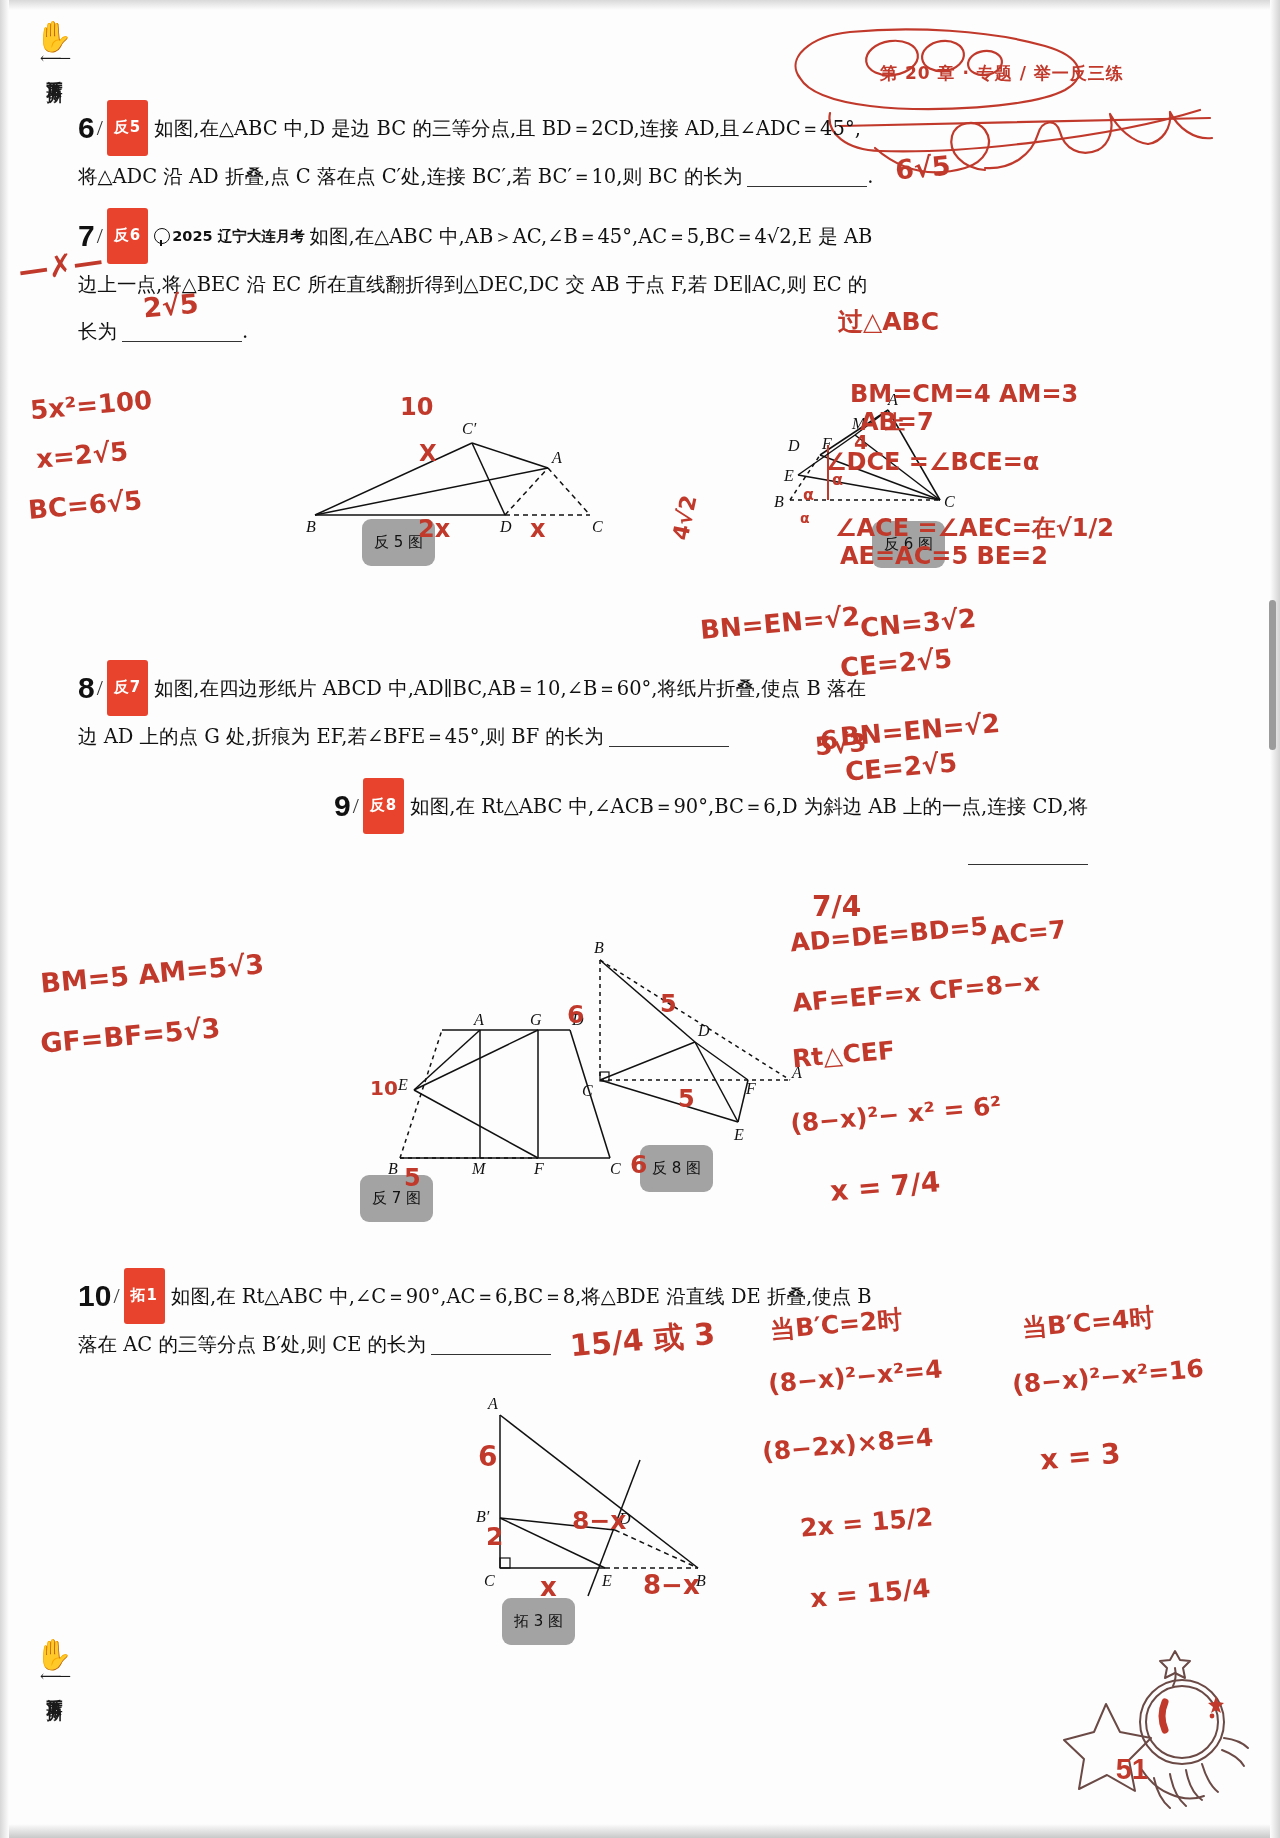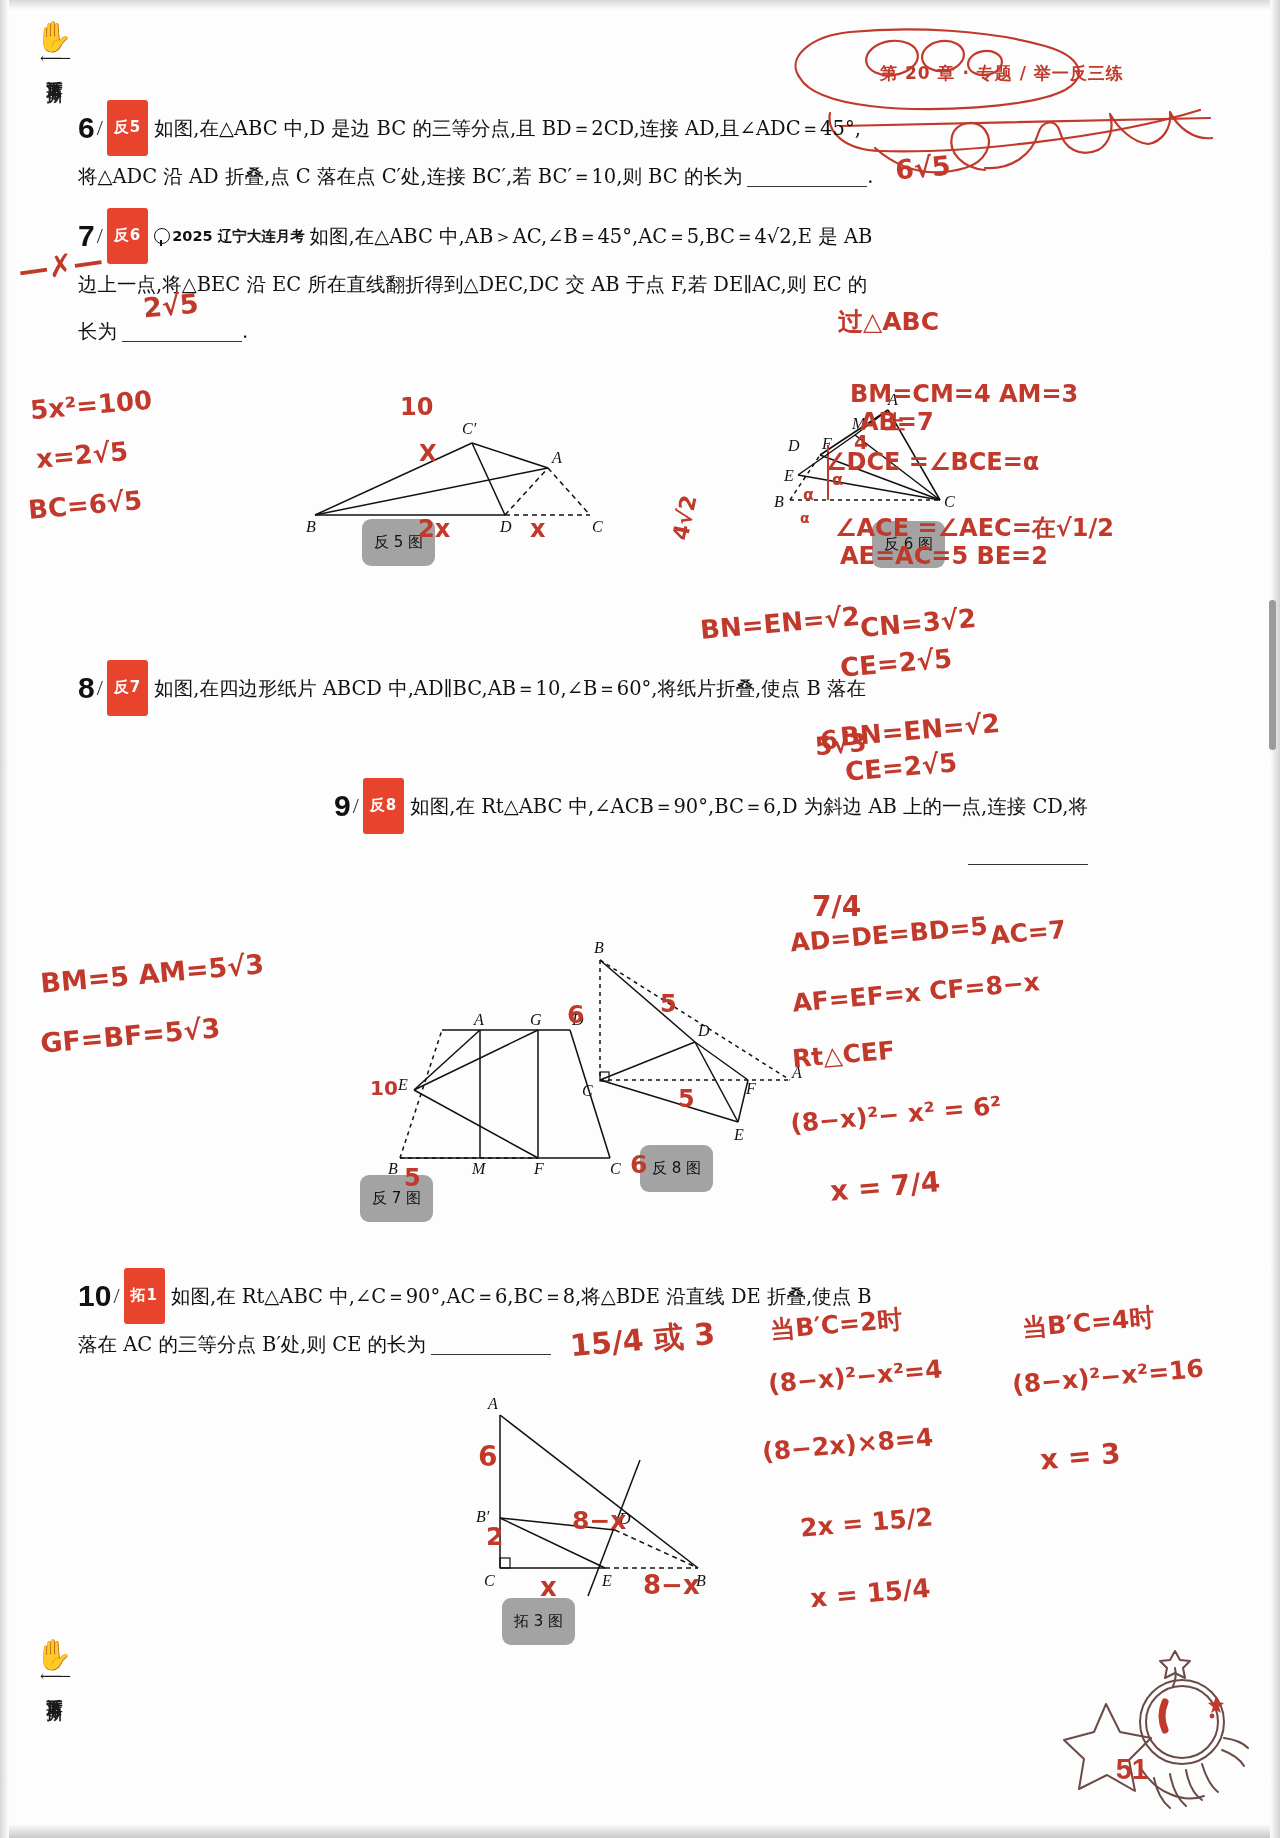--- a/index.html
+++ b/index.html
@@ -209,20 +209,24 @@
 
   <div class="hw" style="left:838px;top:305px;font-size:25px;">过△ABC</div>
   <div class="hw" style="left:850px;top:380px;font-size:24px;">BM=CM=4   AM=3</div>
   <div class="hw" style="left:860px;top:408px;font-size:24px;">AB=7</div>
   <div class="hw" style="left:825px;top:448px;font-size:24px;">∠DCE =∠BCE=α</div>
   <div class="hw" style="left:835px;top:512px;font-size:24px;">∠ACE =∠AEC=在√1/2</div>
   <div class="hw" style="left:840px;top:542px;font-size:24px;">AE=AC=5   BE=2</div>
 
   <div class="problem" style="top:660px;">
     <span class="pnum">8</span><span class="slash">/</span><span class="tag">反7</span><span class="txt">如图,在四边形纸片 ABCD 中,AD∥BC,AB＝10,∠B＝60°,将纸片折叠,使点 B 落在</span>
+    <div style="margin-top:-6px;">
+      <span class="txt">边 AD 上的点 G 处,折痕为 EF,若∠BFE＝45°,则 BF 的长为</span>
+      <span class="blank"></span>
+    </div>
   </div>
   <div class="hw sk" style="left:700px;top:608px;font-size:26px;">BN=EN=√2</div>
   <div class="hw sk" style="left:860px;top:608px;font-size:26px;">CN=3√2</div>
   <div class="hw sk" style="left:840px;top:648px;font-size:26px;">CE=2√5</div>
   <div class="hw sk" style="left:840px;top:715px;font-size:26px;">BN=EN=√2</div>
   <div class="hw sk" style="left:845px;top:752px;font-size:26px;">CE=2√5</div>
   <div class="hw sk" style="left:835px;top:715px;font-size:26px;opacity:0;"></div>
 
   <div class="hw sk" style="left:820px;top:725px;font-size:26px;">6</div>
 

